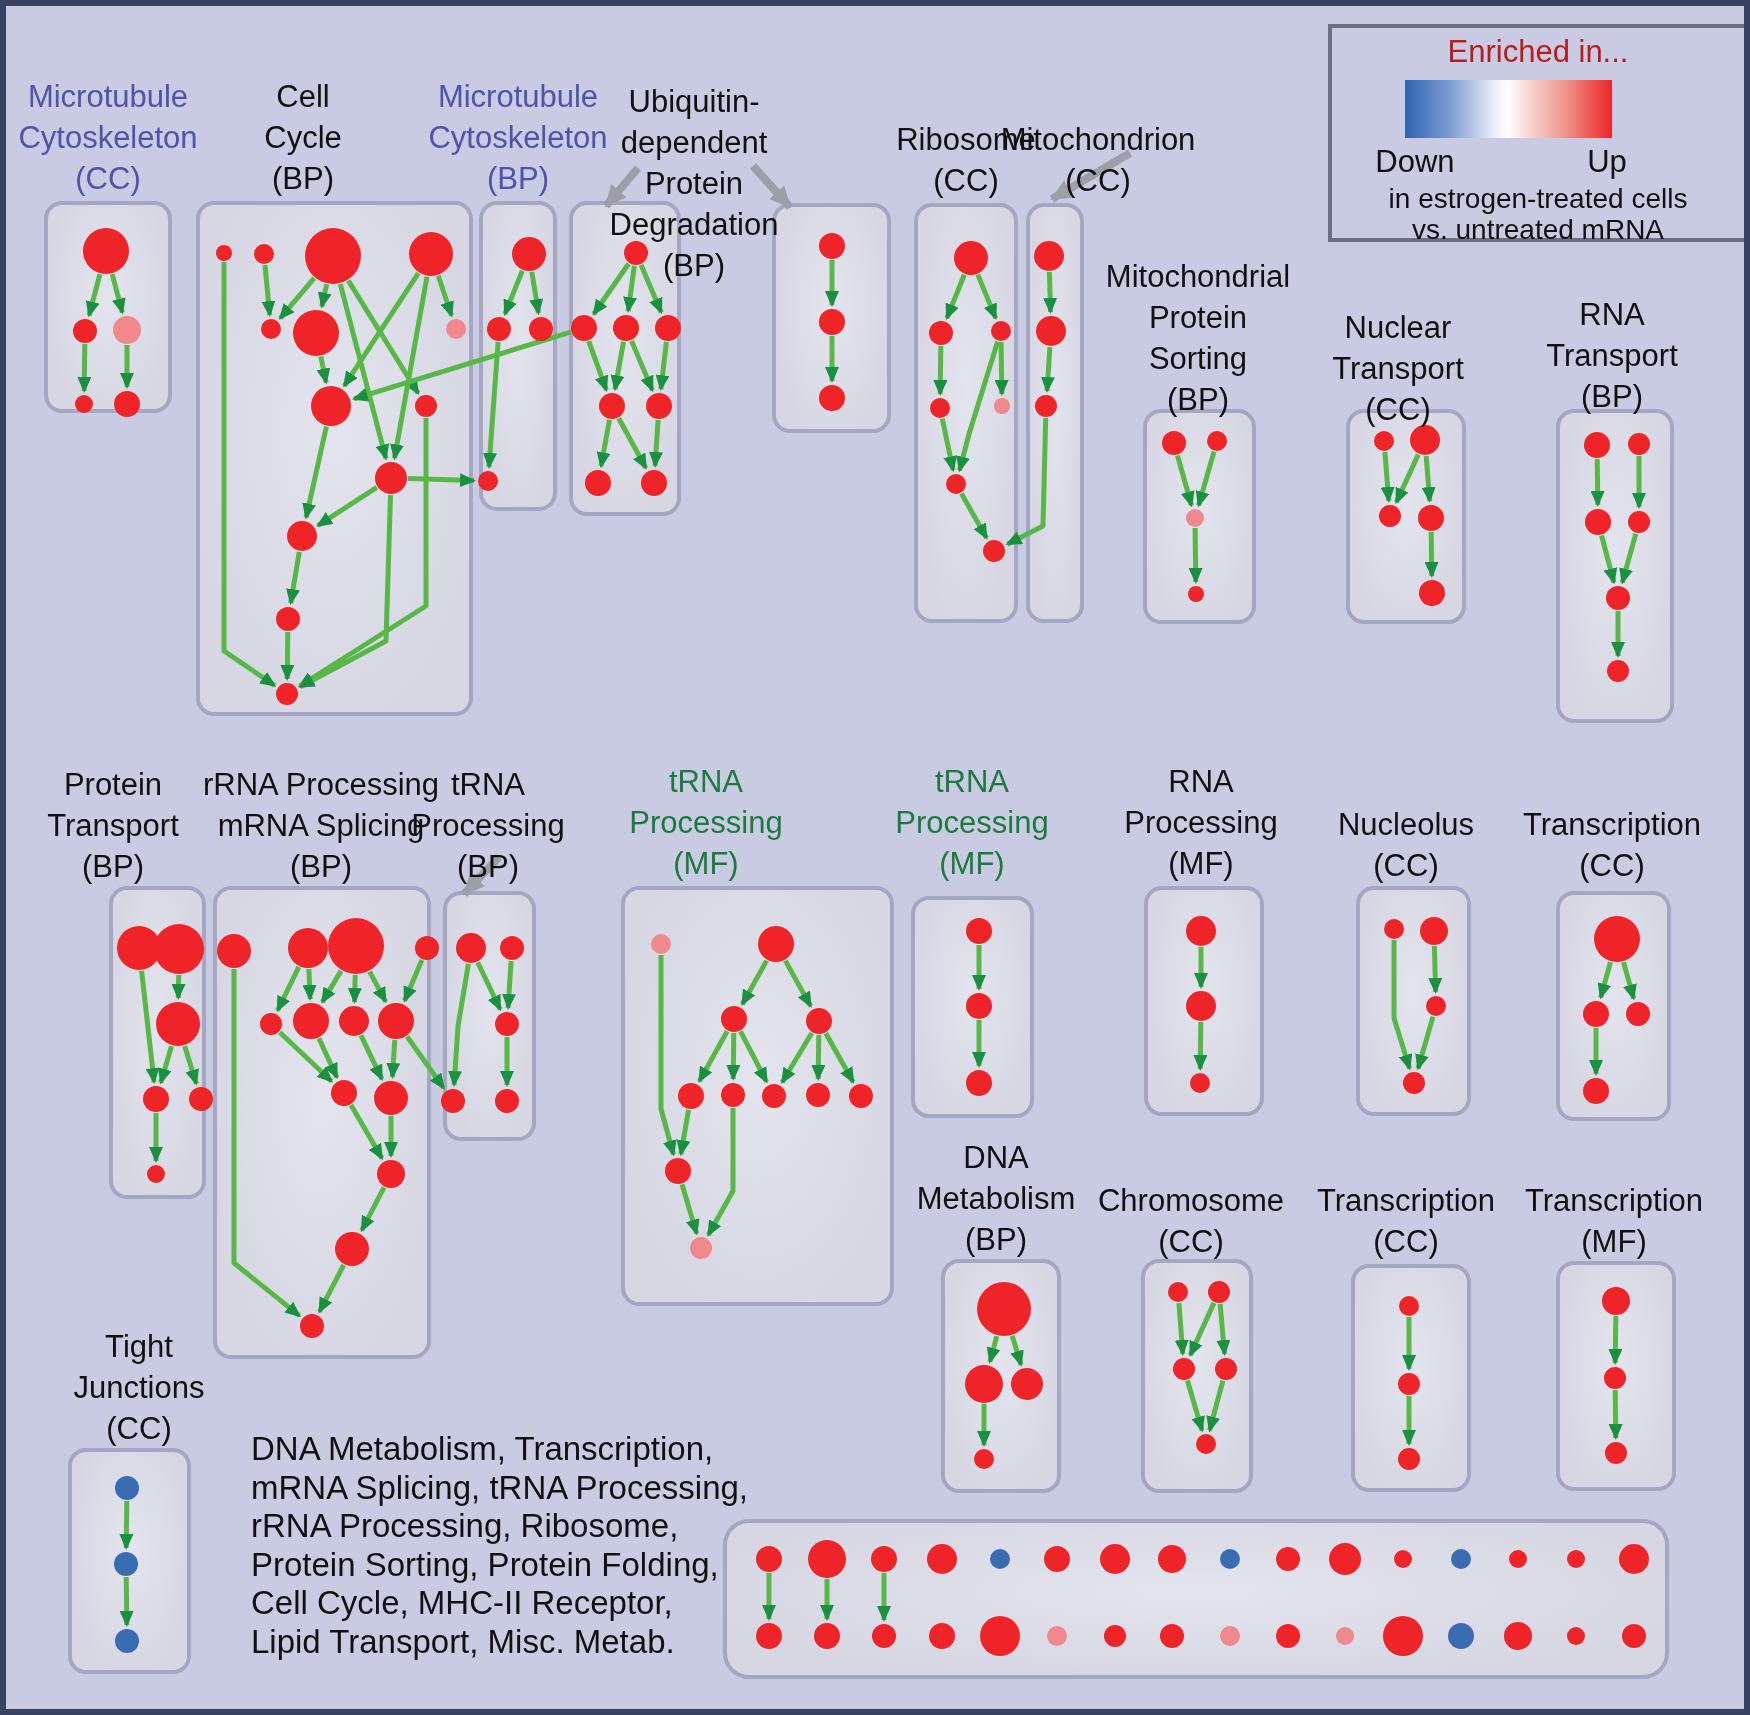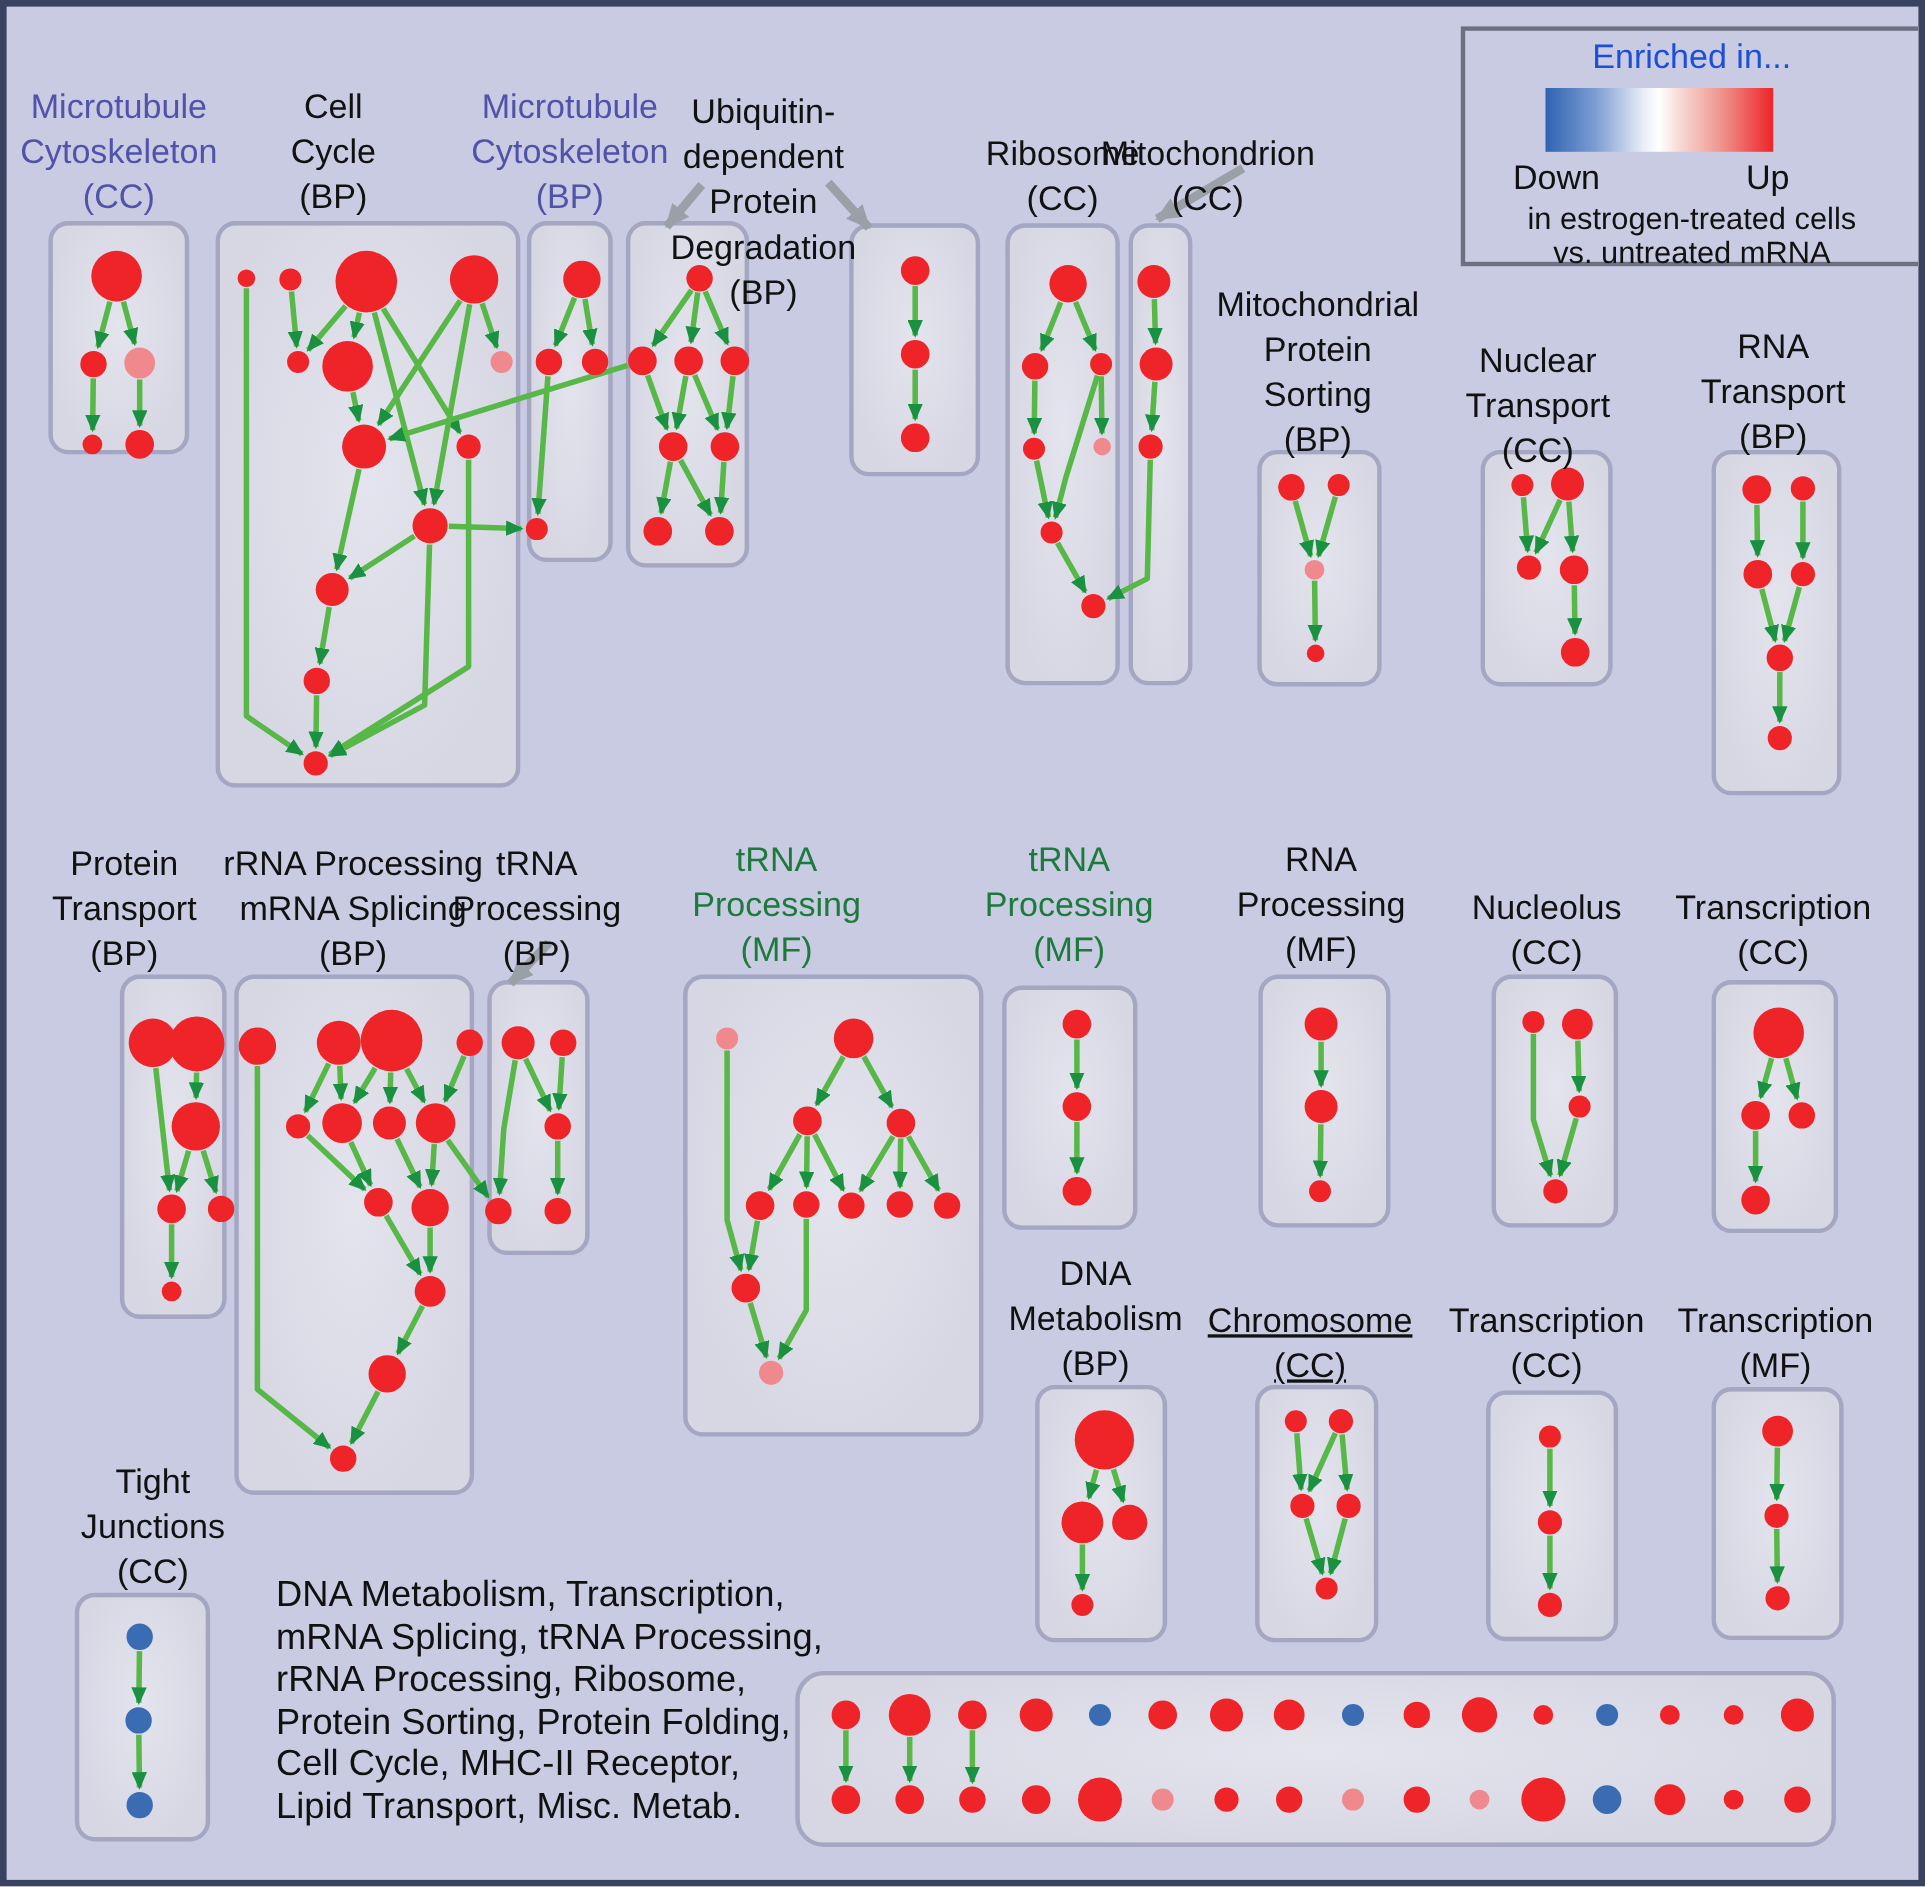--- a/index.html
+++ b/index.html
@@ -20,21 +20,21 @@
     font-size:31px;line-height:41px;color:#111;
   }
   .misc-text{
     position:absolute;z-index:4;white-space:pre-line;text-align:left;
     font-size:33px;line-height:38.5px;color:#111;
   }
   .legend{
     position:absolute;left:1322px;top:18px;width:420px;height:218px;z-index:5;
     border:4px solid #6b7181;box-sizing:border-box;background:#c9cbe2;
   }
-  .legend-title{position:absolute;top:6px;left:0;width:100%;text-align:center;font-size:31px;color:#1d4ed8;}
+  .legend-title{position:absolute;top:6px;left:0;width:100%;text-align:center;font-size:31px;color:#b91c1c;}
   .legend-gradient{
     position:absolute;left:73px;top:52px;width:207px;height:58px;
     background:linear-gradient(90deg,#2f63b2 0%,#7d9dd3 22%,#e9eef7 43%,#ffffff 50%,#f7ddd9 58%,#ef9a92 76%,#ee2428 100%);
   }
   .legend-down{position:absolute;left:18px;top:116px;width:130px;text-align:center;font-size:31px;color:#111;}
   .legend-up{position:absolute;left:225px;top:116px;width:100px;text-align:center;font-size:31px;color:#111;}
   .legend-cap1{position:absolute;top:155px;left:0;width:100%;text-align:center;font-size:28px;color:#111;}
   .legend-cap2{position:absolute;top:186px;left:0;width:100%;text-align:center;font-size:28px;color:#111;}
 </style>
 </head>
@@ -408,21 +408,21 @@
       <div class="grp-label" style="left: 1195px; top: 755px; color: rgb(17, 17, 17);">RNA
 Processing
 (MF)</div>
       <div class="grp-label" style="left: 1400px; top: 798px; color: rgb(17, 17, 17);">Nucleolus
 (CC)</div>
       <div class="grp-label" style="left: 1606px; top: 798px; color: rgb(17, 17, 17);">Transcription
 (CC)</div>
       <div class="grp-label" style="left: 990px; top: 1131px; color: rgb(17, 17, 17);">DNA
 Metabolism
 (BP)</div>
-      <div class="grp-label" style="left: 1185px; top: 1174px; color: rgb(17, 17, 17); text-decoration: underline;">Chromosome
+      <div class="grp-label" style="left: 1185px; top: 1174px; color: rgb(17, 17, 17);">Chromosome
 (CC)</div>
       <div class="grp-label" style="left: 1400px; top: 1174px; color: rgb(17, 17, 17);">Transcription
 (CC)</div>
       <div class="grp-label" style="left: 1608px; top: 1174px; color: rgb(17, 17, 17);">Transcription
 (MF)</div>
       <div class="grp-label" style="left: 105px; top: 1320px; color: rgb(17, 17, 17); margin-left: 28px;">Tight
 Junctions
 (CC)</div>
       <div class="misc-text" style="left: 245px; top: 1424px;">DNA Metabolism, Transcription,
 mRNA Splicing, tRNA Processing,

